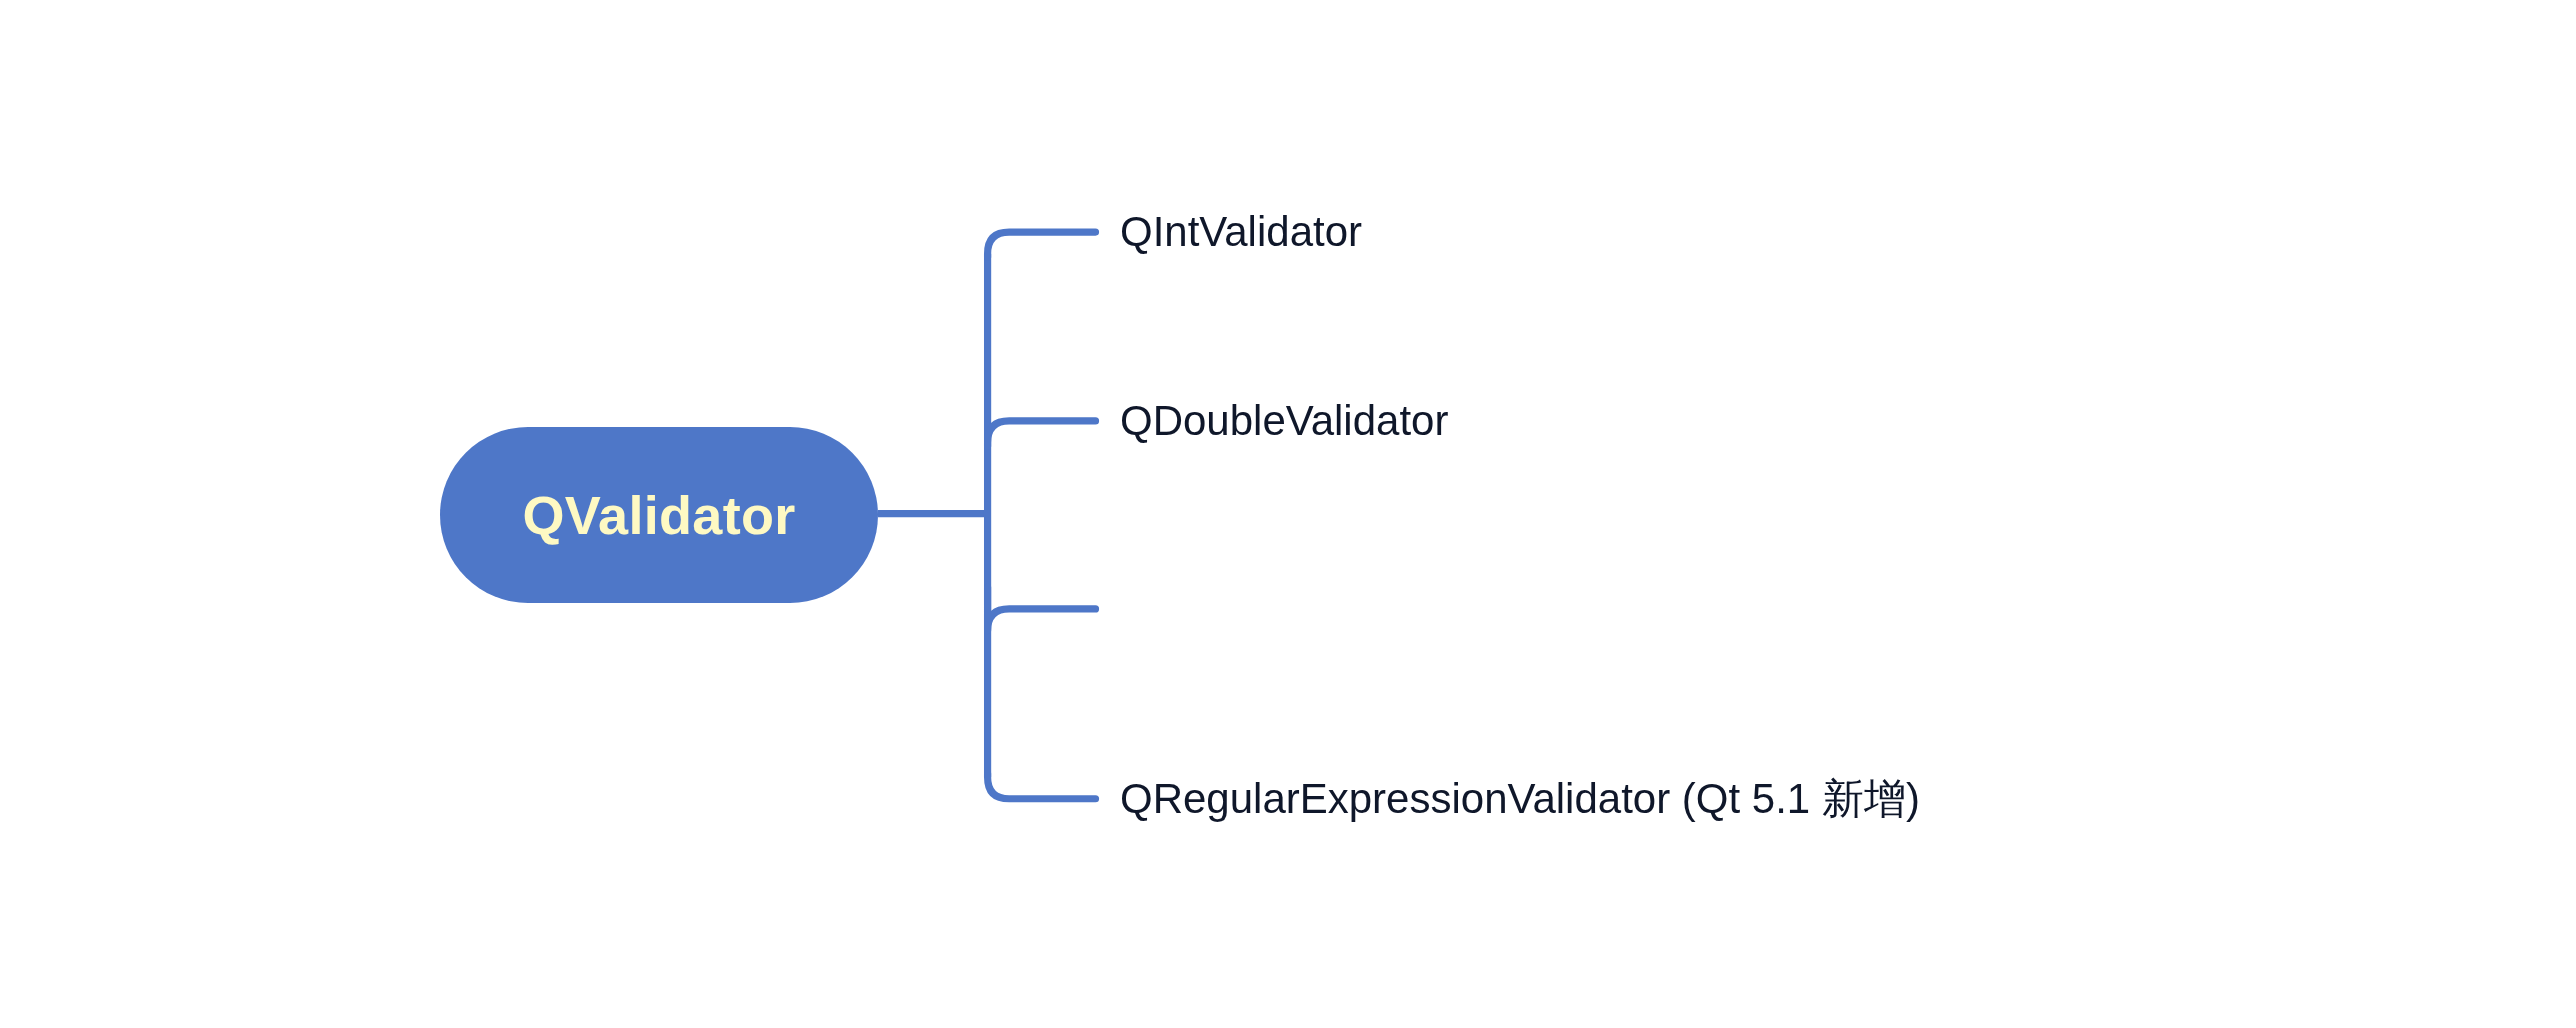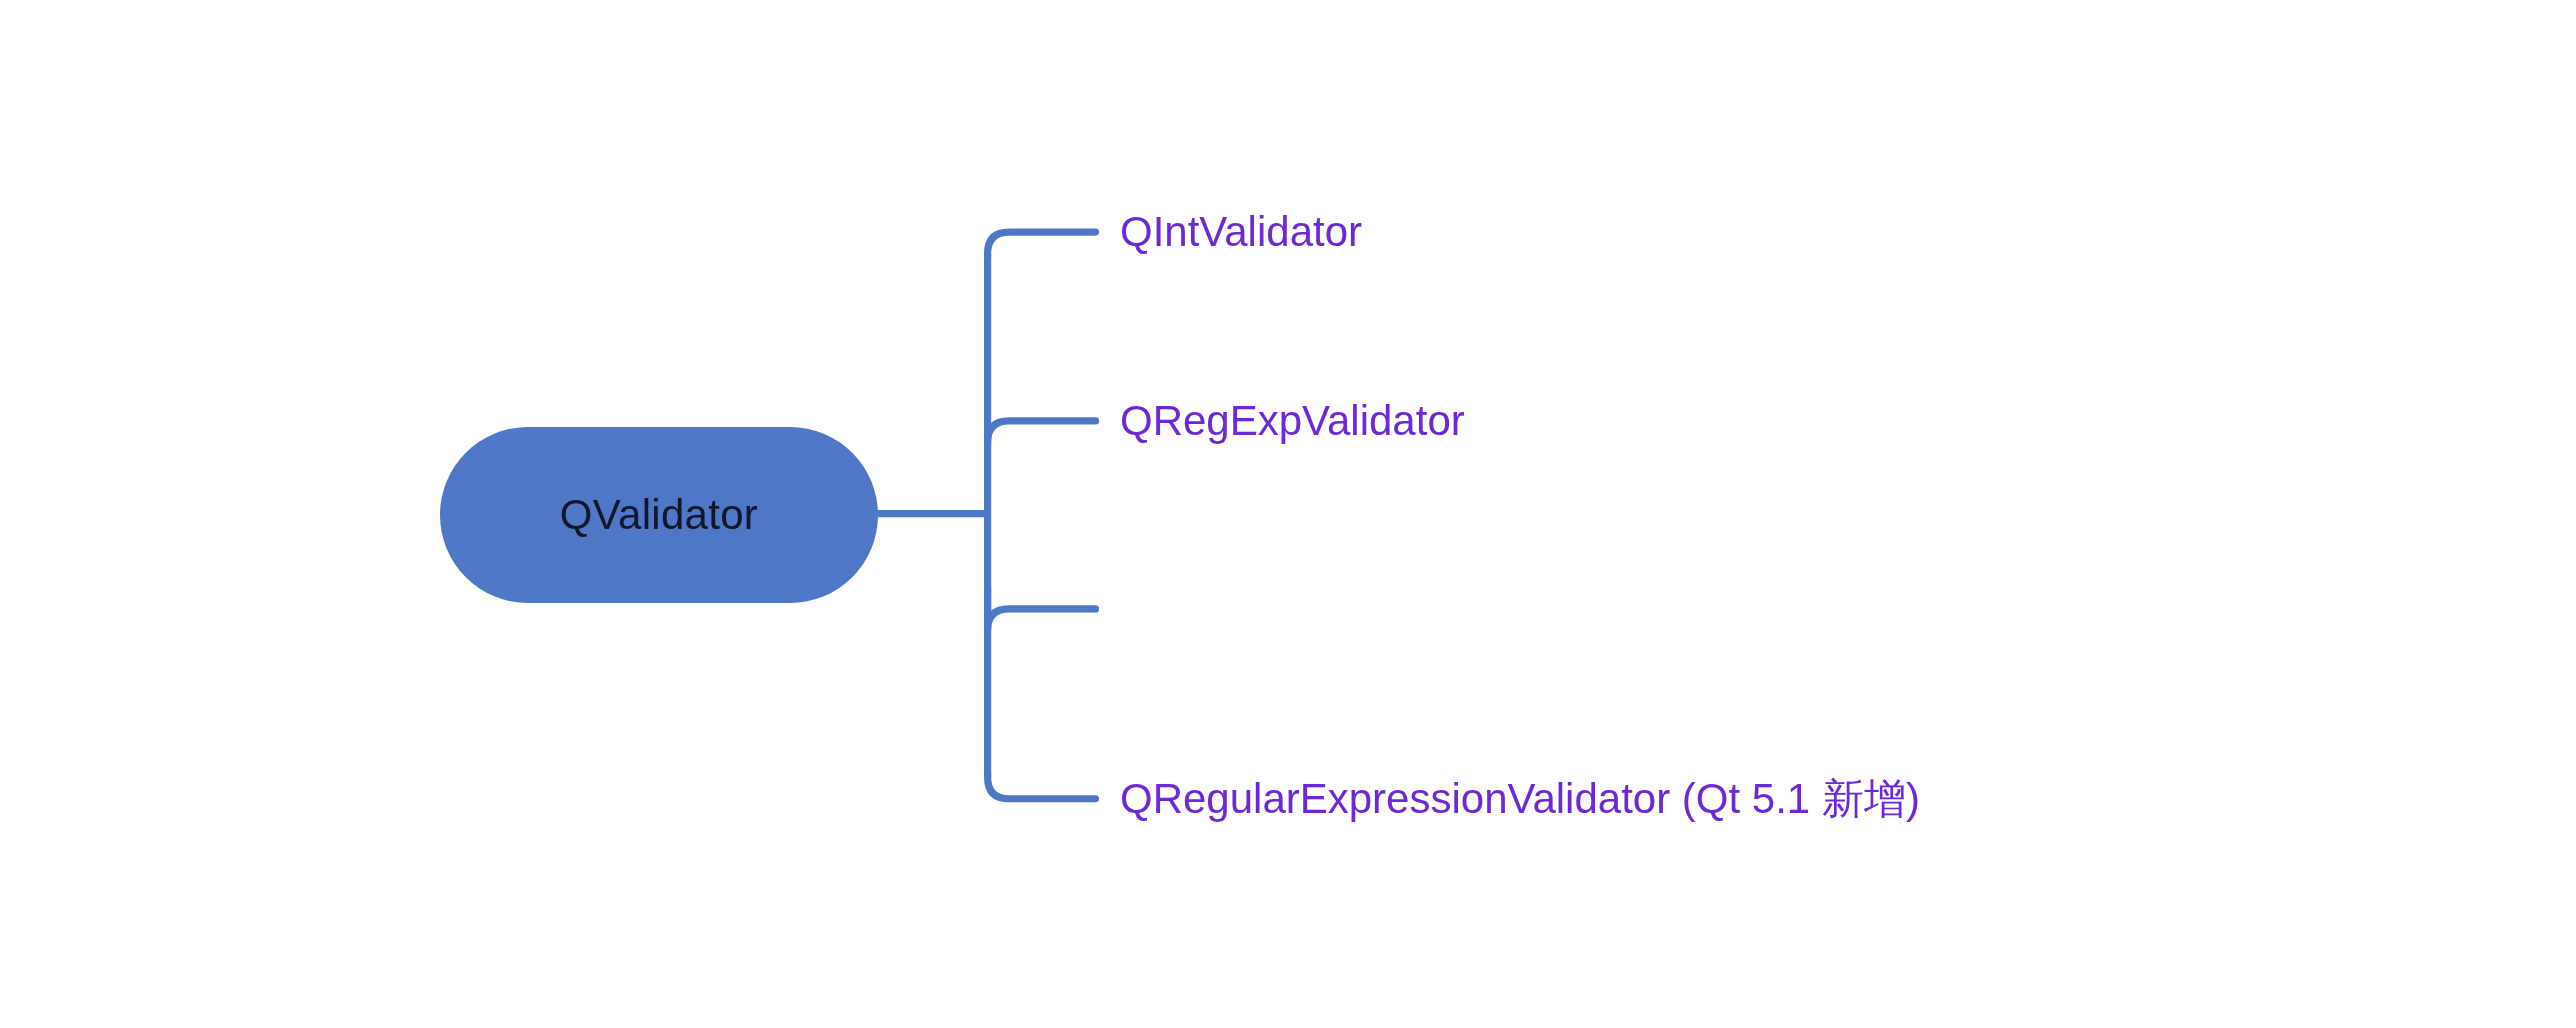--- a/index.html
+++ b/index.html
@@ -32,33 +32,33 @@
     width: 438px;
     height: 176px;
     border-radius: 88px;
     background: #4E77C8;
     display: flex;
     align-items: center;
     justify-content: center;
     box-sizing: border-box;
   }
   .root-label {
-    font-size: 42px;
-    font-weight: normal;
-    color: #0f172a;
+    font-size: 54px;
+    font-weight: bold;
+    color: #fef9c3;
     letter-spacing: 0.3px;
     line-height: 1;
     white-space: nowrap;
   }
   .branch-label {
     position: absolute;
     left: 1120px;
     font-size: 42px;
     font-weight: 400;
-    color: #6d28d9;
+    color: #0f172a;
     line-height: 1;
     white-space: nowrap;
     transform: translateY(-50%);
   }
 </style>
 </head>
 <body>
 
 <div id="canvas">
 
@@ -76,19 +76,19 @@
 
     <path d="M 1098 860 L 1098 864 Q 1098 888 1122 888 L 1218 888" fill="none" stroke="#4E77C8" stroke-width="8" stroke-linecap="round" stroke-linejoin="round"></path>
   </svg>
 
   <div class="root-node">
     <span class="root-label">QValidator</span>
   </div>
 
   <div class="branch-label" style="top:232px;">QIntValidator</div>
 
-  <div class="branch-label" style="top:421px;">QRegExpValidator</div>
+  <div class="branch-label" style="top:421px;">QDoubleValidator</div>
 
 
   <div class="branch-label" style="top:799px;">QRegularExpressionValidator (Qt 5.1 新增)</div>
 
 </div>
 
 
 </body></html>

